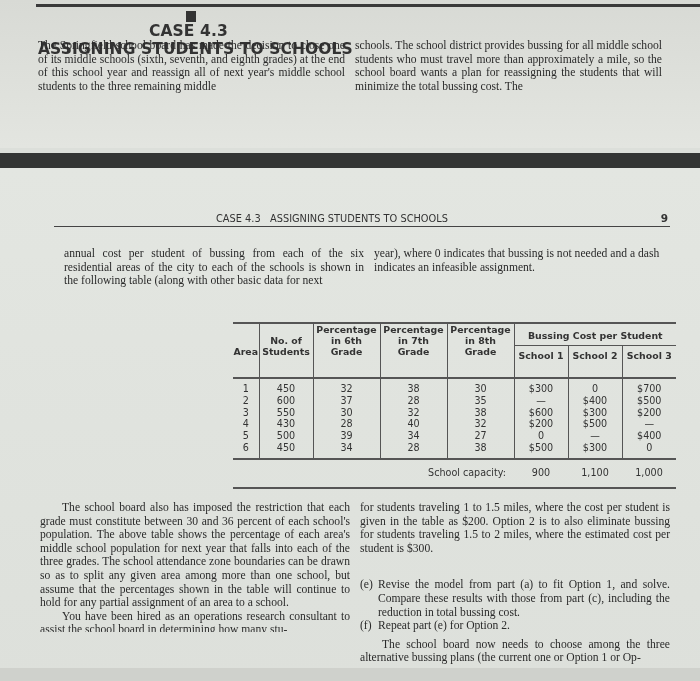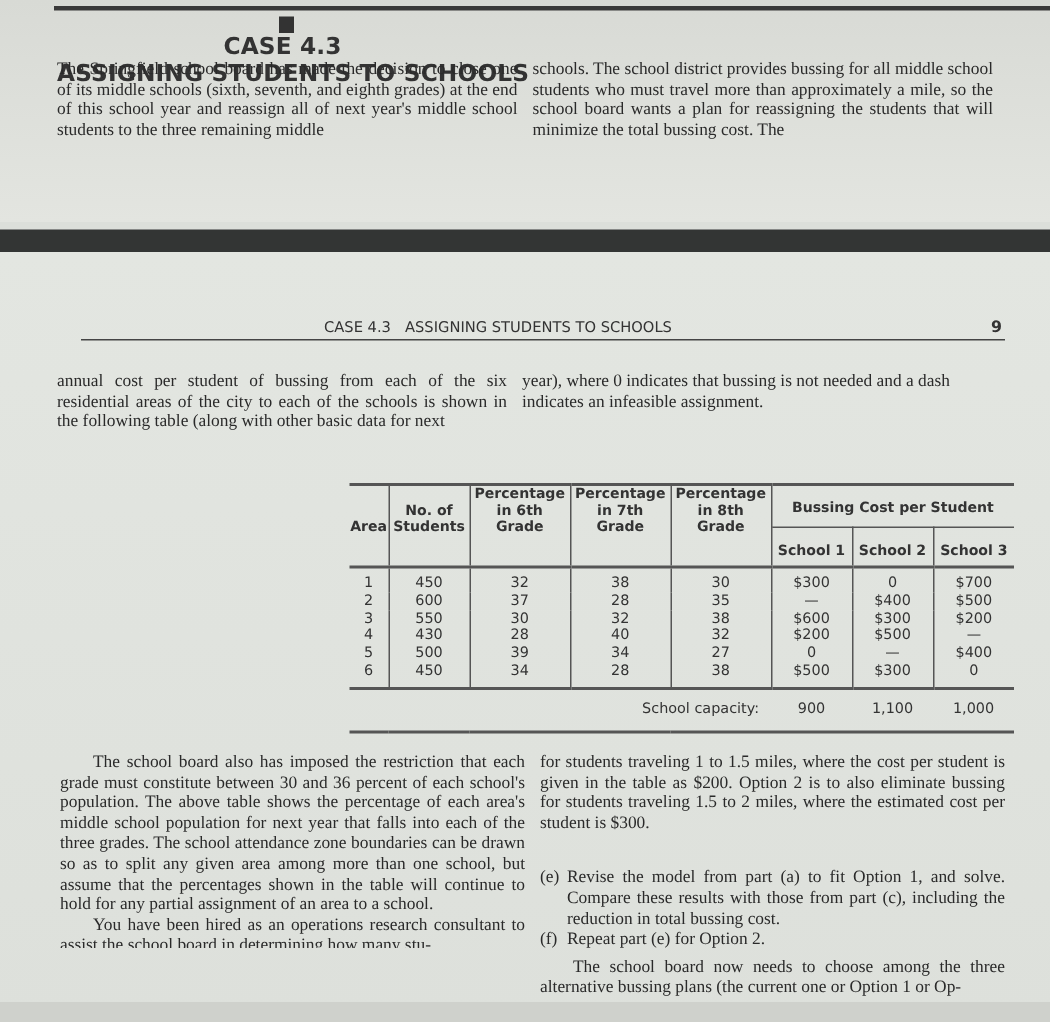--- a/index.html
+++ b/index.html
@@ -43,36 +43,36 @@
       position: absolute; left: 0; top: 168px; width: 700px; height: 513px;
       background: linear-gradient(#e3e6e1, #dde0db);
     }
     .running-head {
       position: absolute; left: 54px; top: 210px; width: 616px; height: 17px;
       border-bottom: 1px solid #444;
       font-family: "DejaVu Sans", sans-serif; font-size: 9.8px; color: #333;
     }
     .running-head .rh-title { position: absolute; left: 162px; top: 3px; }
     .running-head .rh-page { position: absolute; right: 2px; top: 2px; font-weight: bold; font-size: 10.5px; }
-    .para2 { left: 38px; top: 247px; width: 616px; }
+    .para2 { left: 64px; top: 247px; width: 616px; }
     .para2 .col { width: 300px; }
     .para2 .col2 { text-align: left; }
 
     
     .data-table {
       position: absolute; left: 233px; top: 322px; width: 443px;
       font-family: "DejaVu Sans", sans-serif; font-size: 9.6px; color: #333;
       border-collapse: collapse;
     }
     .data-table th, .data-table td { padding: 0; text-align: center; }
     .data-table thead tr.h1 th { border-top: 2px solid #555; }
     .data-table th { font-weight: bold; font-size: 9.4px; line-height: 11px; vertical-align: bottom; padding-bottom: 20px; }
     .data-table .vline { border-right: 1px solid #555; }
     .data-table th.bus-group { border-bottom: 1px solid #555; padding-top: 6px; padding-bottom: 4px; vertical-align: middle; margin-top: 16px; }
-    .data-table thead tr.h2 th { padding-top: 4px; padding-bottom: 4px; }
+    .data-table thead tr.h2 th { padding-top: 4px; padding-bottom: 16px; }
     .data-table thead tr.h2 th, .data-table thead tr.h1 th.rowspan { border-bottom: 2px solid #555; }
     .data-table tbody td { line-height: 11.8px; }
     .data-table tbody tr:first-child td { padding-top: 4px; }
     .data-table tbody tr:last-child td { padding-bottom: 4px; border-bottom: 2px solid #555; }
     .data-table tfoot td { padding-top: 7px; padding-bottom: 9px; border-bottom: 2px solid #555; font-size: 9.6px; }
     .data-table tfoot td.cap-label { text-align: right; padding-right: 8px; margin-top: 13px; }
     .col-area { width: 26px; }
     .col-n { width: 54px; }
     .col-p6 { width: 67px; }
     .col-p7 { width: 67px; }

